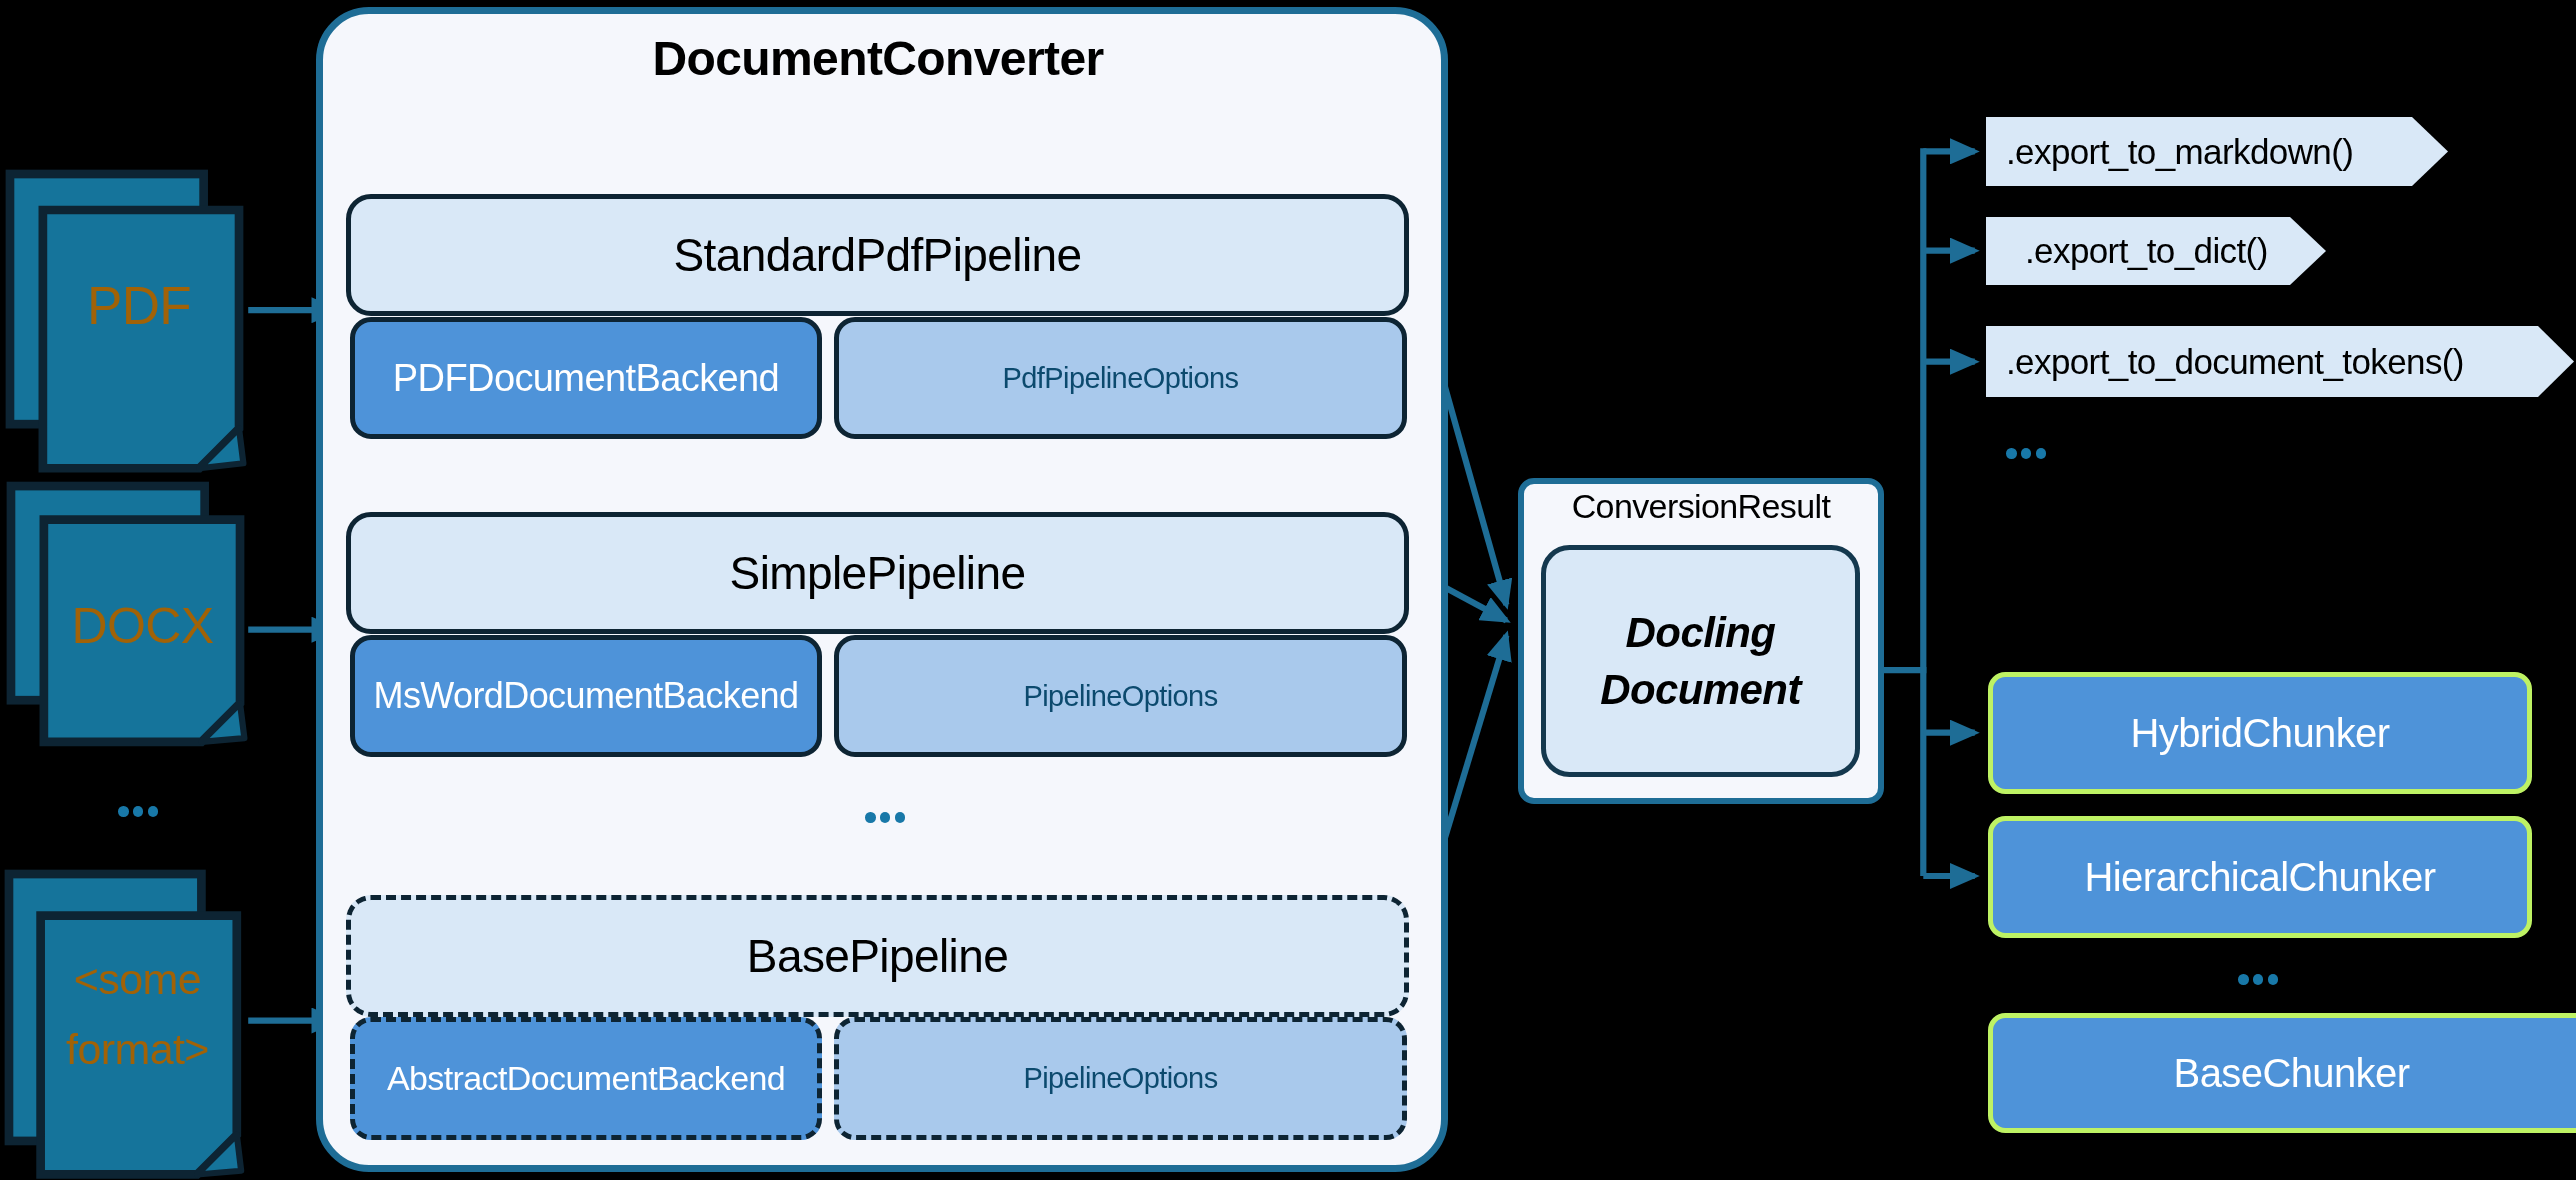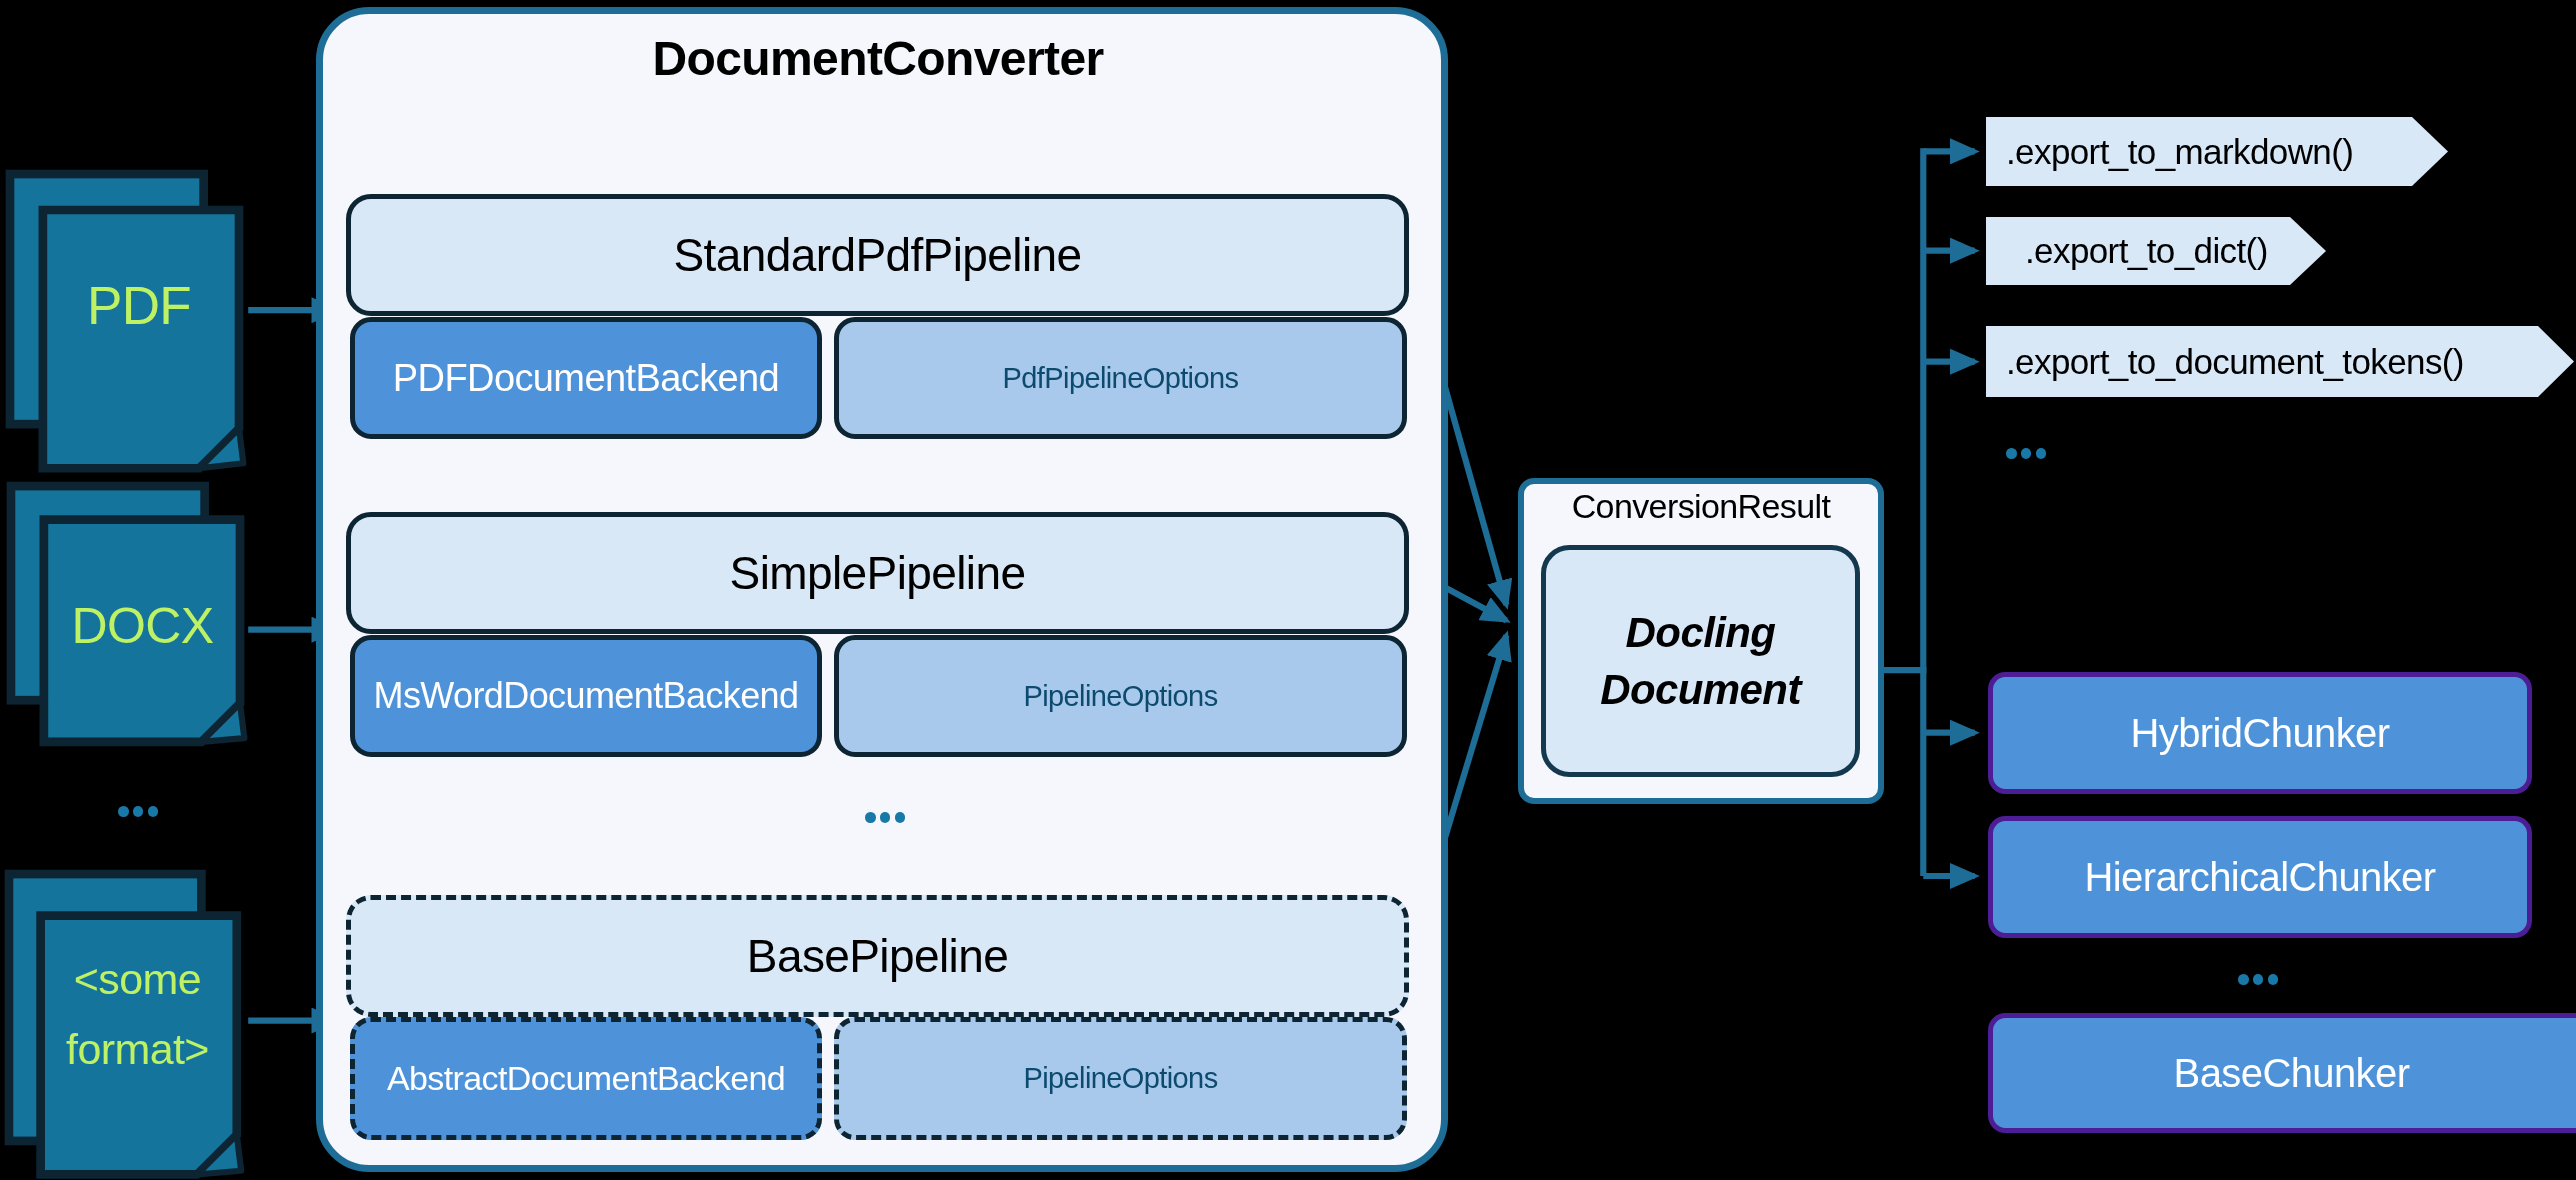--- a/index.html
+++ b/index.html
@@ -26,25 +26,25 @@
   .cresult{left:1518px;top:478px;width:366px;height:326px;background:#F5F7FC;
     border:6.8px solid #1E6D96;border-radius:16px;}
   .cresult-title{left:1524px;top:485px;width:354px;height:43px;font-size:34px;color:#000;}
   .docling{left:1541px;top:545px;width:319px;height:232px;background:#D9E8F7;
     border:5.6px solid #14384E;border-radius:28.5px;flex-direction:column;
     font-size:42px;font-weight:bold;color:#000;line-height:57px;font-style:italic;}
 
   .chevron{background:#D9E8F7;color:#000;font-size:35px;display:flex;align-items:center;
     padding-left:20px;clip-path:polygon(0 0,calc(100% - 36px) 0,100% 50%,calc(100% - 36px) 100%,0 100%);}
 
-  .chunker{background:#4E93D9;border:5px solid #4c1d95;border-radius:17.4px;
+  .chunker{background:#4E93D9;border:5px solid #bef264;border-radius:17.4px;
     color:#fff;font-size:40px;}
 
   
-  .icon-label{color:#bef264;position:absolute;text-align:center;}
+  .icon-label{color:#a16207;position:absolute;text-align:center;}
   .dots{position:absolute;display:flex;gap:4.3px;}
   .dots span{width:10.5px;height:10.5px;border-radius:50%;background:#1878A8;}
   svg.icon{overflow:visible;position:absolute;}
   .connector-layer{position:absolute;left:0;top:0;pointer-events:none;}
 </style>
 </head>
 <body>
 
 <div class="canvas">
 

